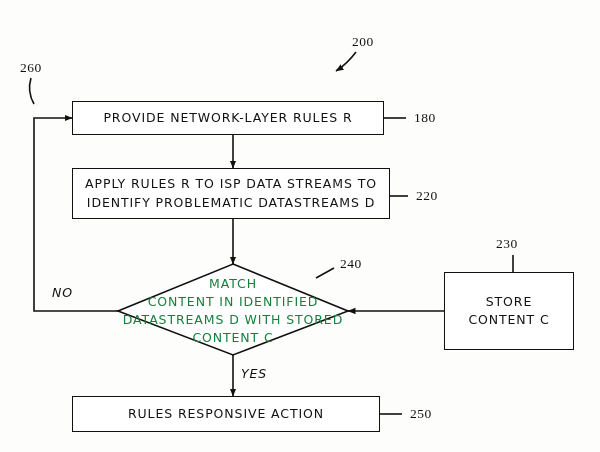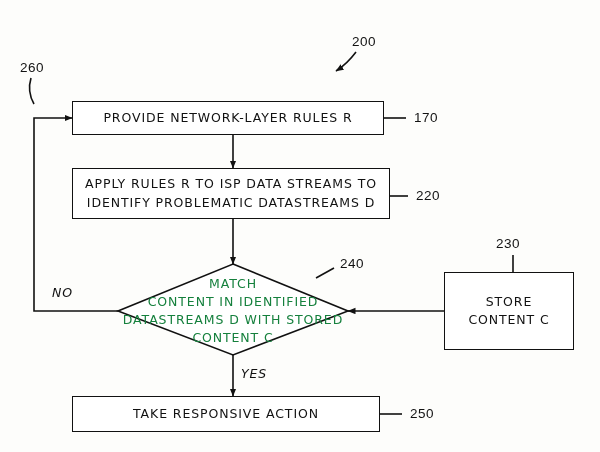--- a/index.html
+++ b/index.html
@@ -21,21 +21,21 @@
     top: 16px;
     font-family: "DejaVu Serif", serif;
     font-style: italic;
     font-size: 23px;
     letter-spacing: 1px;
     color: #1a1a1a;
     white-space: nowrap;
   }
   .ref {
     position: absolute;
-    font-family: Liberation Sans, sans-serif;
+    font-family: Liberation Serif, serif;
     font-size: 13.5px;
     letter-spacing: 0.5px;
     color: #121212;
     white-space: nowrap;
   }
   .box {
     position: absolute;
     box-sizing: border-box;
     border: 1.6px solid #111;
     background: #fff;
@@ -115,21 +115,21 @@
     <line x1="444" y1="311" x2="348" y2="311" stroke="#111" stroke-width="1.6" marker-end="url(#arrow)"></line>
 
     <polyline points="118,311 34,311 34,118 72,118" stroke="#111" stroke-width="1.6" fill="none" marker-end="url(#arrow)"></polyline>
 
     <path d="M31,78 C28,88 30,97 34,104" stroke="#111" stroke-width="1.6" fill="none"></path>
 
     <polygon points="233,264 348,311 233,355 118,311" stroke="#111" stroke-width="1.6" fill="#fff"></polygon>
   </svg>
 
   <div class="ref" style="left:352px; top:34px;">200</div>
-  <div class="ref" style="left:414px; top:110px;">170</div>
+  <div class="ref" style="left:414px; top:110px;">180</div>
   <div class="ref" style="left:416px; top:188px;">220</div>
   <div class="ref" style="left:340px; top:256px;">240</div>
   <div class="ref" style="left:496px; top:236px;">230</div>
   <div class="ref" style="left:410px; top:406px;">250</div>
   <div class="ref" style="left:20px; top:60px;">260</div>
 
   <div class="box" style="left:72px; top:168px; width:318px; height:51px;">
     <span class="ln">APPLY RULES R TO ISP DATA STREAMS TO</span>
     <span class="ln">IDENTIFY PROBLEMATIC DATASTREAMS D</span>
   </div>
@@ -144,19 +144,19 @@
     <span class="ln">DATASTREAMS D WITH STORED</span>
     <span class="ln">CONTENT C</span>
   </div>
 
   <div class="box" style="left:444px; top:272px; width:130px; height:78px;">
     <span class="ln">STORE</span>
     <span class="ln">CONTENT C</span>
   </div>
 
   <div class="box" style="left:72px; top:396px; width:308px; height:36px;">
-    <span class="ln">TAKE RESPONSIVE ACTION</span>
+    <span class="ln">RULES RESPONSIVE ACTION</span>
   </div>
 
   <div class="label" style="left:52px; top:285px;">NO</div>
   <div class="label" style="left:241px; top:366px;">YES</div>
 
 </div>
 
 </body></html>

